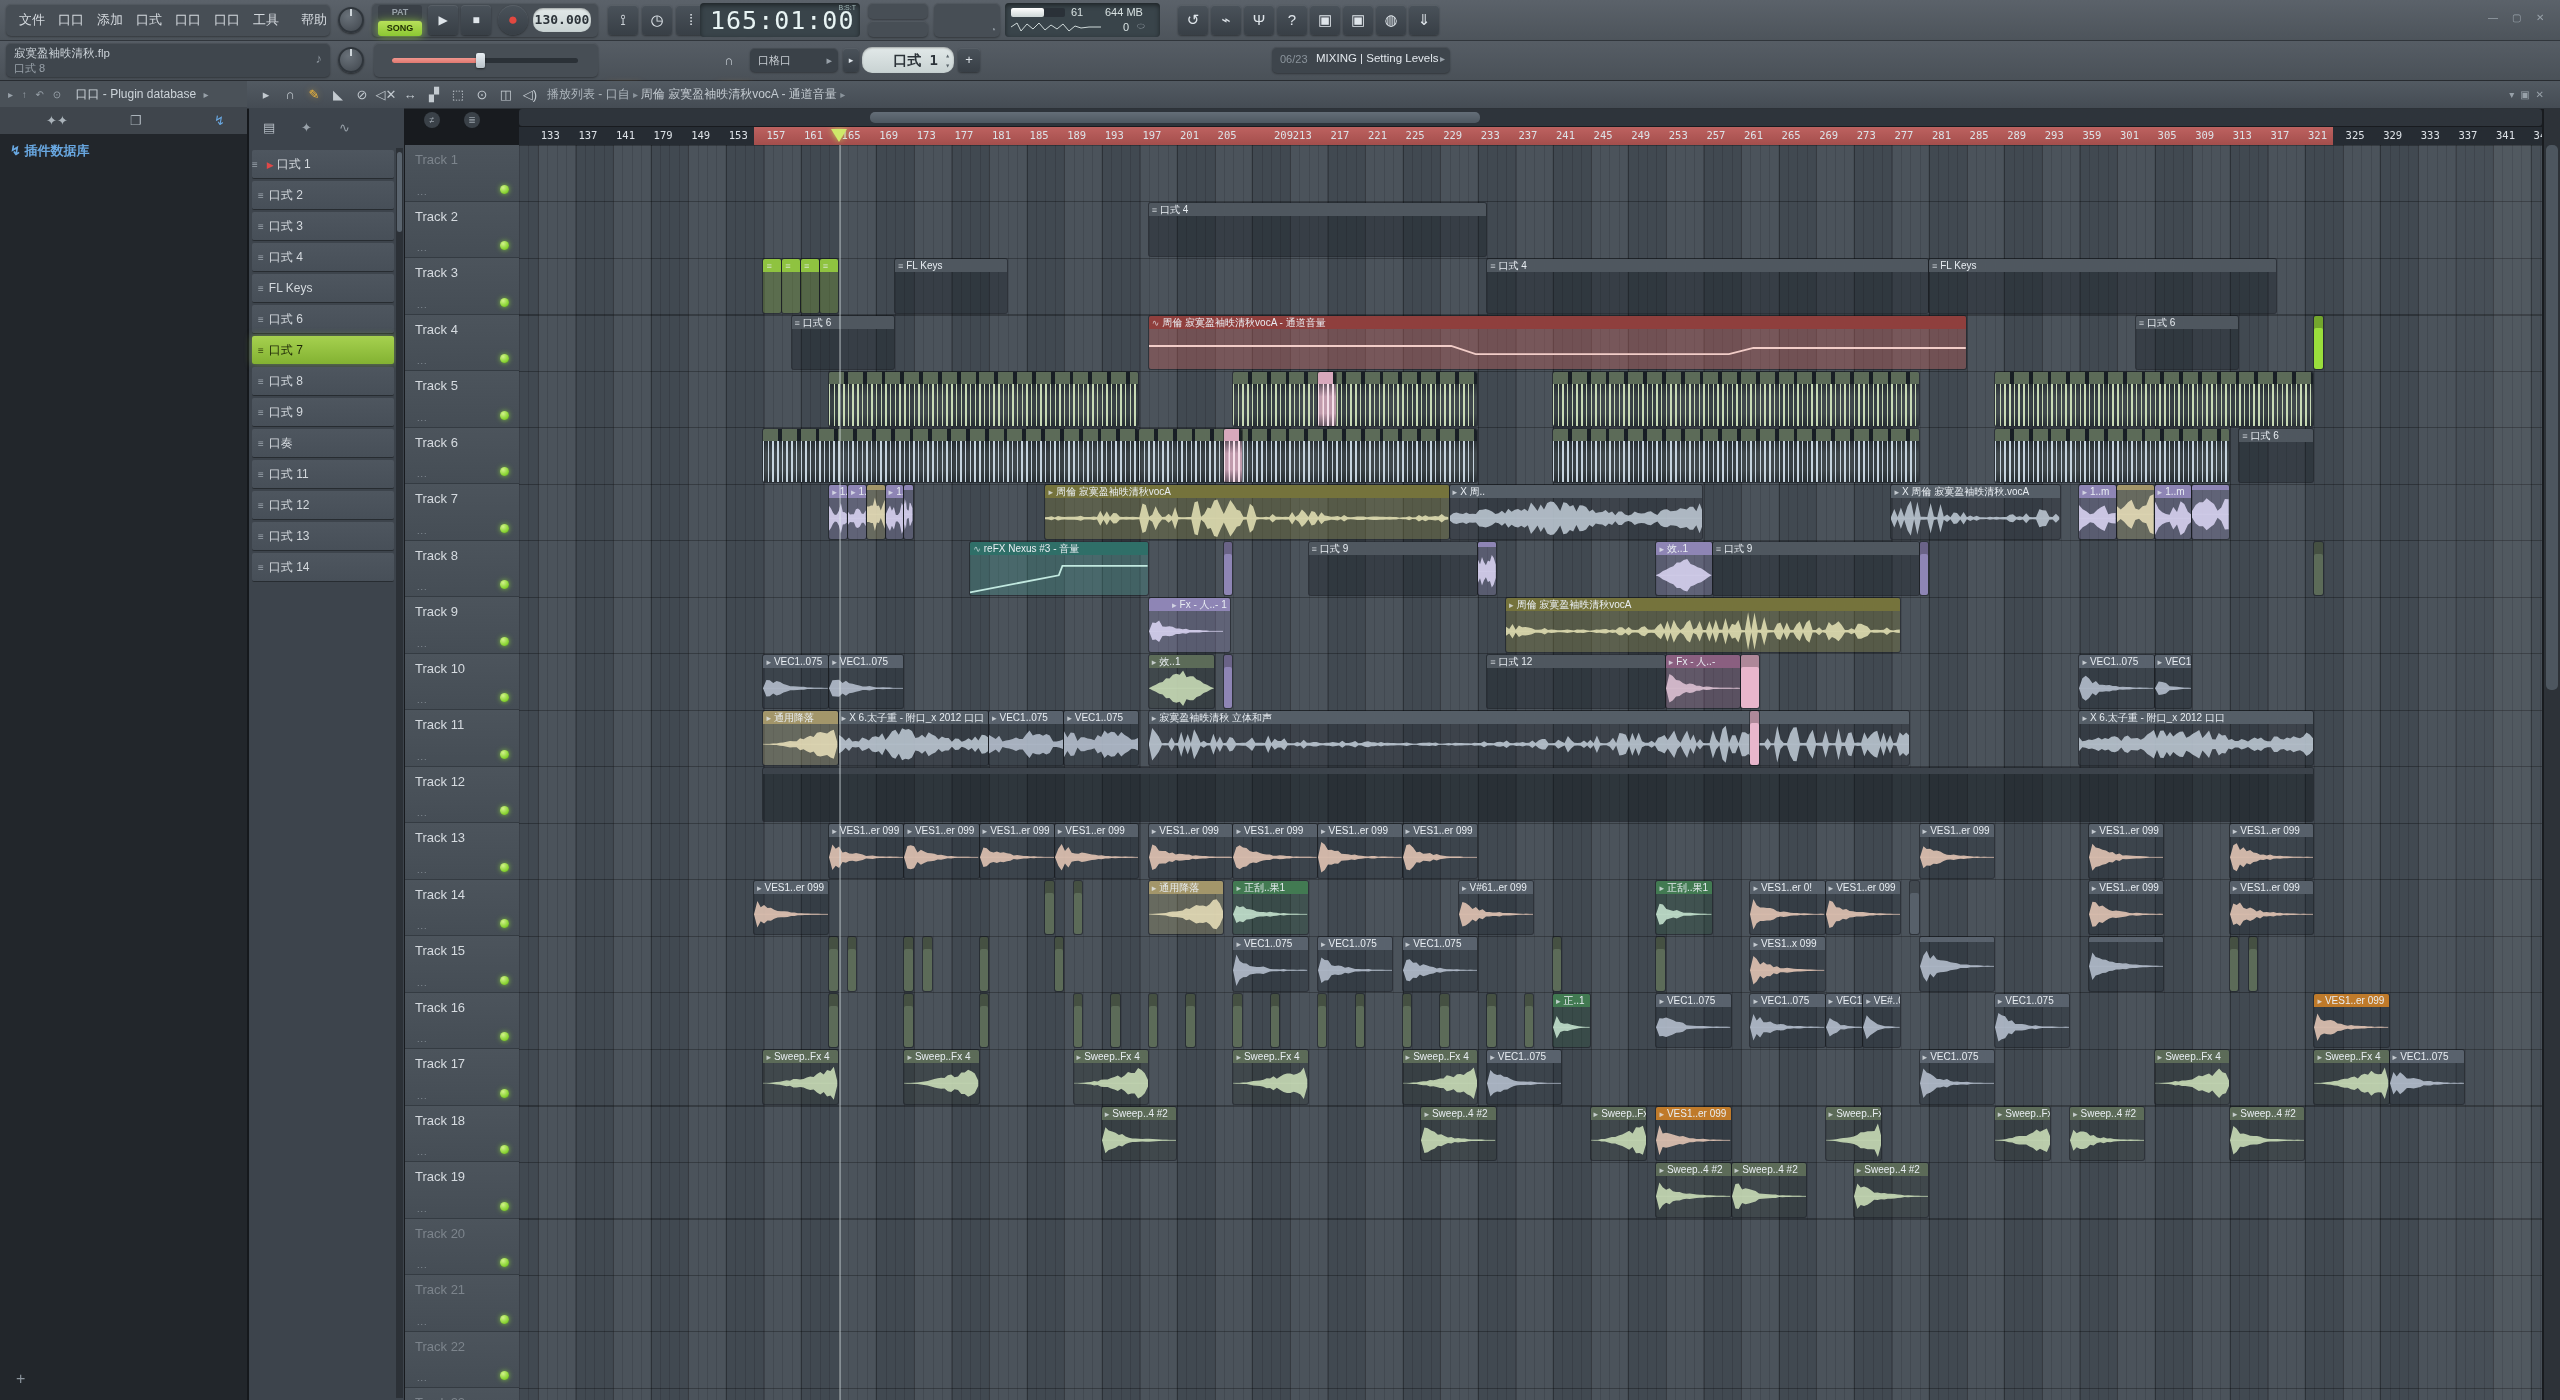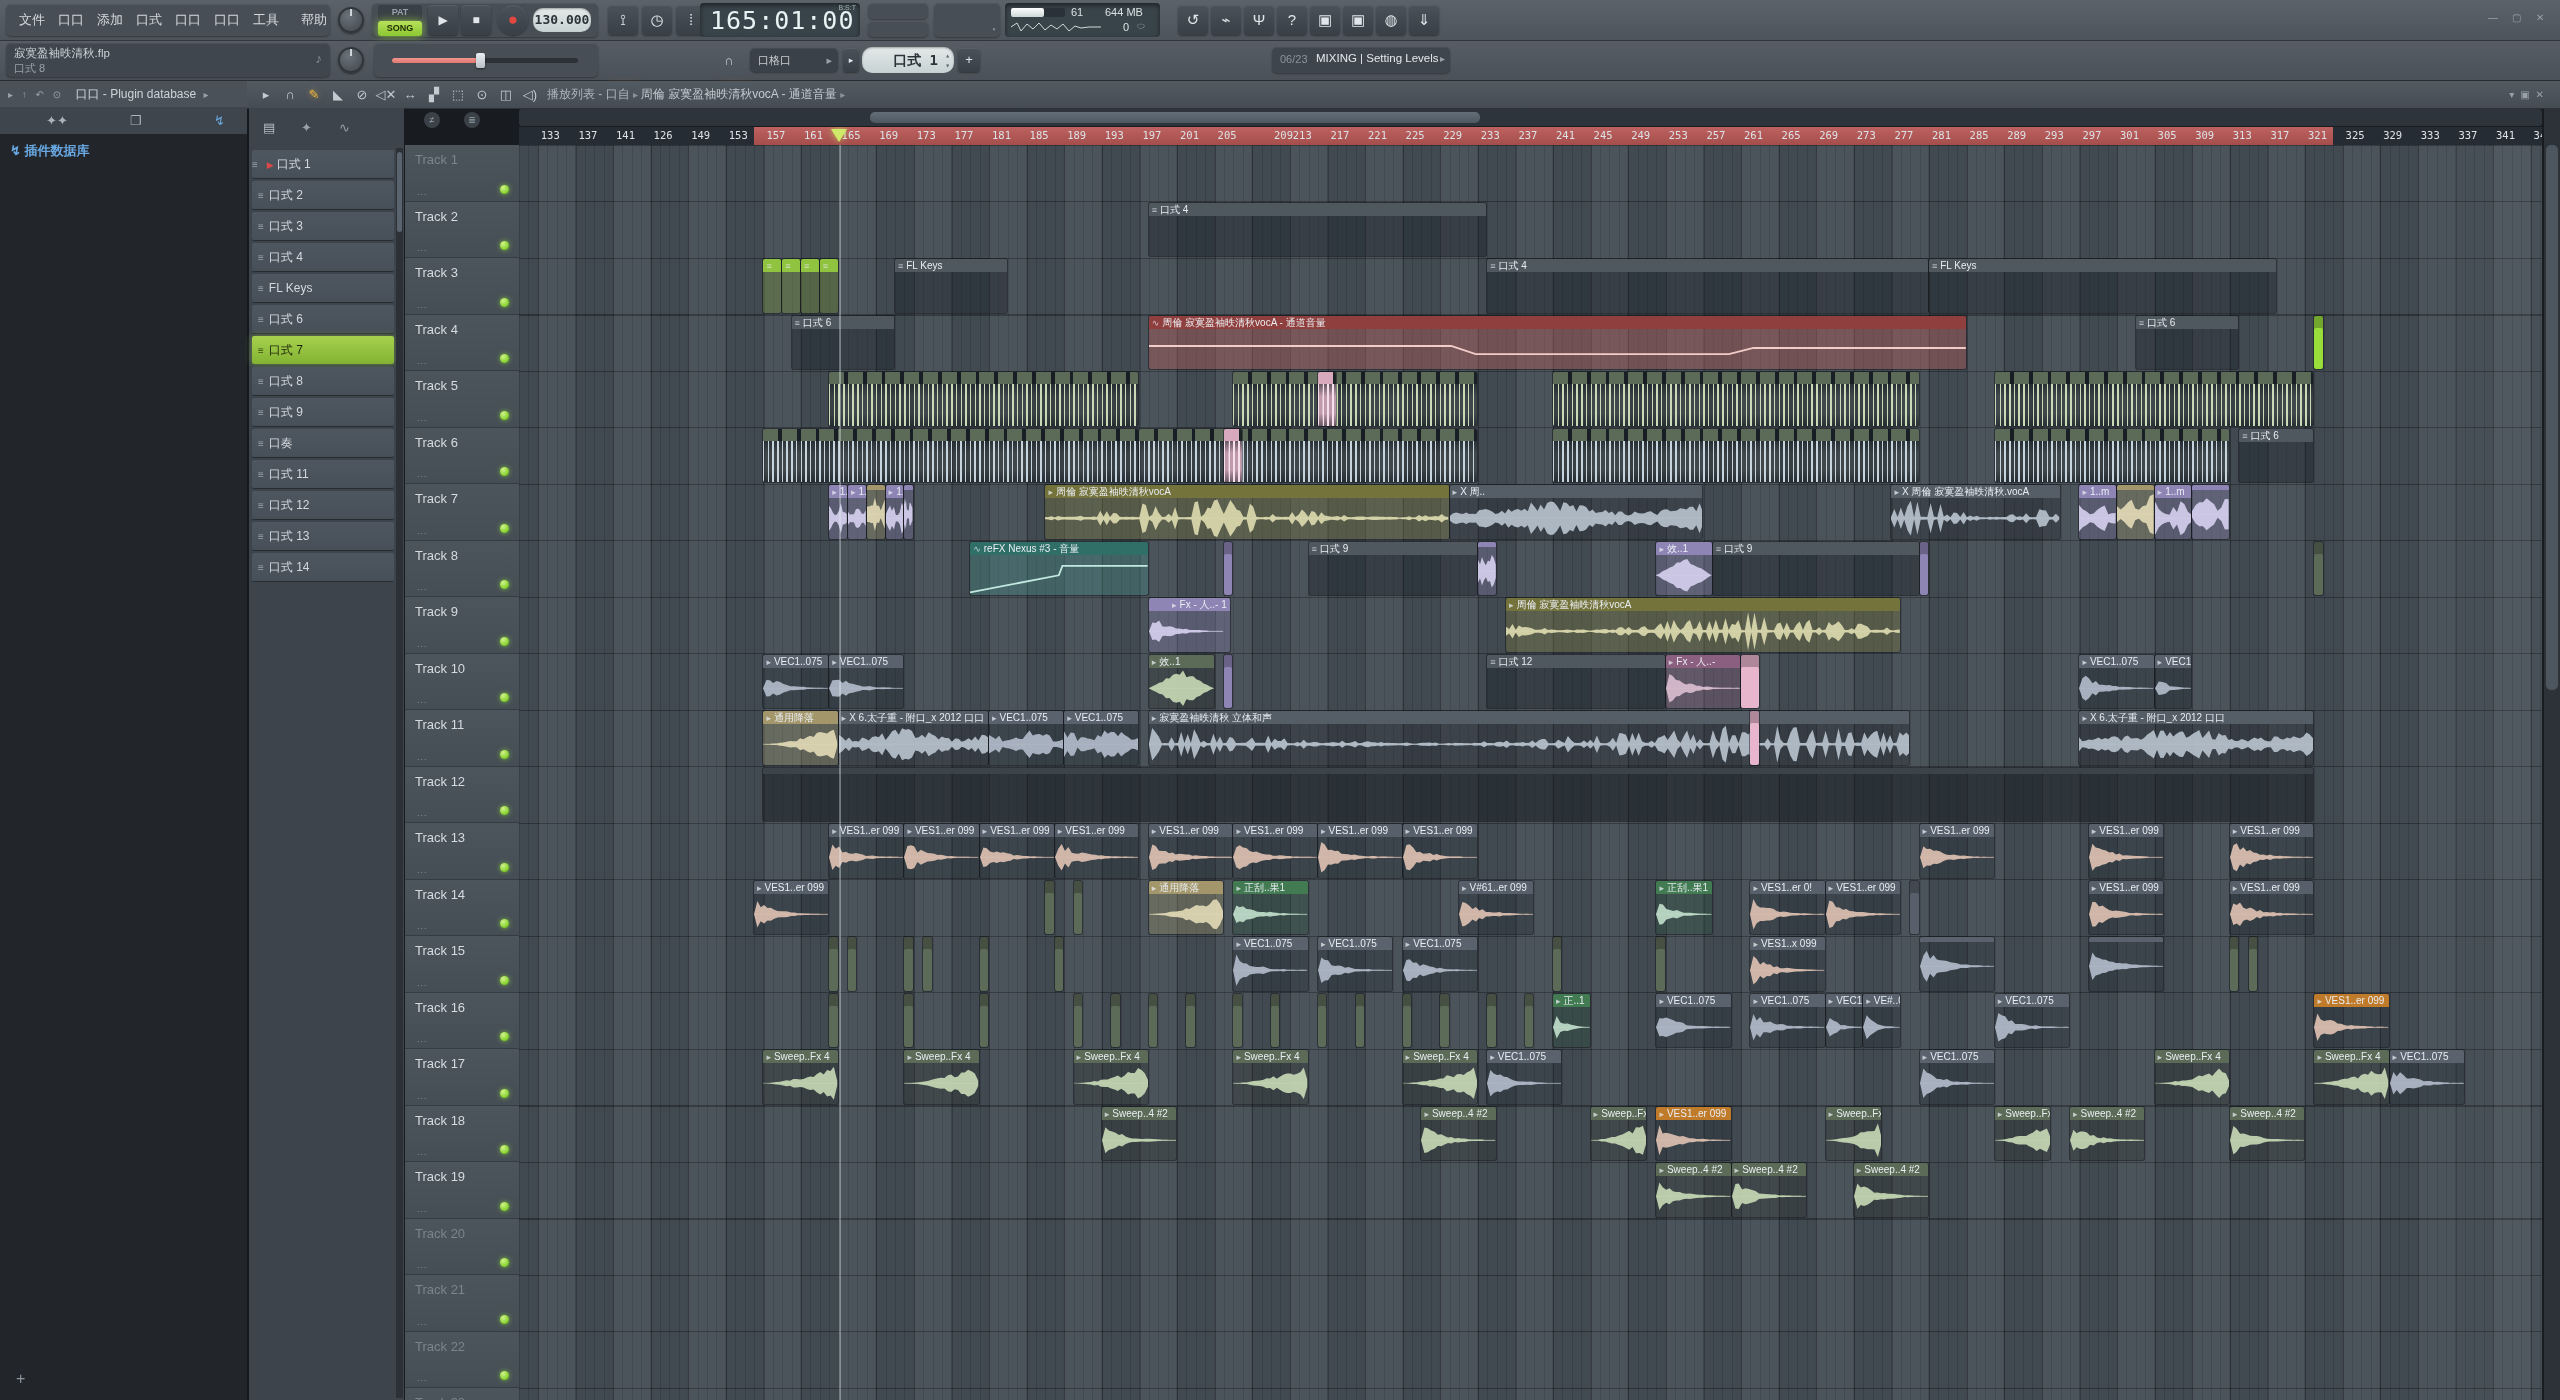--- a/index.html
+++ b/index.html
@@ -269,21 +269,21 @@
   </div>
 <div class="abs" style="left:424px;top:112px;width:16px;height:16px;border-radius:50%;background:#3a4148;color:#9aa3ab;font-size:9px;text-align:center;line-height:16px;">≠</div>
 <div class="abs" style="left:464px;top:112px;width:16px;height:16px;border-radius:50%;background:#3a4148;color:#9aa3ab;font-size:9px;text-align:center;line-height:16px;">≣</div>
 
 <div id="ruler" class="abs">
   <div id="rulersel" style="left: 235px; width: 1579.2px;"></div>
   <div id="ruler-labels">
       <span class="rlabel" style="left: 21.8px;">133</span>
       <span class="rlabel" style="left: 59.4px;">137</span>
       <span class="rlabel" style="left: 97px;">141</span>
-      <span class="rlabel" style="left: 134.6px;">126</span>
+      <span class="rlabel" style="left: 134.6px;">179</span>
       <span class="rlabel" style="left: 172.2px;">149</span>
       <span class="rlabel" style="left: 209.8px;">153</span>
       <span class="rlabel" style="left: 247.4px;">157</span>
       <span class="rlabel" style="left: 285px;">161</span>
       <span class="rlabel" style="left: 322.6px;">165</span>
       <span class="rlabel" style="left: 360.2px;">169</span>
       <span class="rlabel" style="left: 397.8px;">173</span>
       <span class="rlabel" style="left: 435.4px;">177</span>
       <span class="rlabel" style="left: 473px;">181</span>
       <span class="rlabel" style="left: 510.6px;">185</span>
@@ -307,21 +307,21 @@
       <span class="rlabel" style="left: 1187.4px;">257</span>
       <span class="rlabel" style="left: 1225px;">261</span>
       <span class="rlabel" style="left: 1262.6px;">265</span>
       <span class="rlabel" style="left: 1300.2px;">269</span>
       <span class="rlabel" style="left: 1337.8px;">273</span>
       <span class="rlabel" style="left: 1375.4px;">277</span>
       <span class="rlabel" style="left: 1413px;">281</span>
       <span class="rlabel" style="left: 1450.6px;">285</span>
       <span class="rlabel" style="left: 1488.2px;">289</span>
       <span class="rlabel" style="left: 1525.8px;">293</span>
-      <span class="rlabel" style="left: 1563.4px;">297</span>
+      <span class="rlabel" style="left: 1563.4px;">359</span>
       <span class="rlabel" style="left: 1601px;">301</span>
       <span class="rlabel" style="left: 1638.6px;">305</span>
       <span class="rlabel" style="left: 1676.2px;">309</span>
       <span class="rlabel" style="left: 1713.8px;">313</span>
       <span class="rlabel" style="left: 1751.4px;">317</span>
       <span class="rlabel" style="left: 1789px;">321</span>
       <span class="rlabel" style="left: 1826.6px;">325</span>
       <span class="rlabel" style="left: 1864.2px;">329</span>
       <span class="rlabel" style="left: 1901.8px;">333</span>
       <span class="rlabel" style="left: 1939.4px;">337</span>

